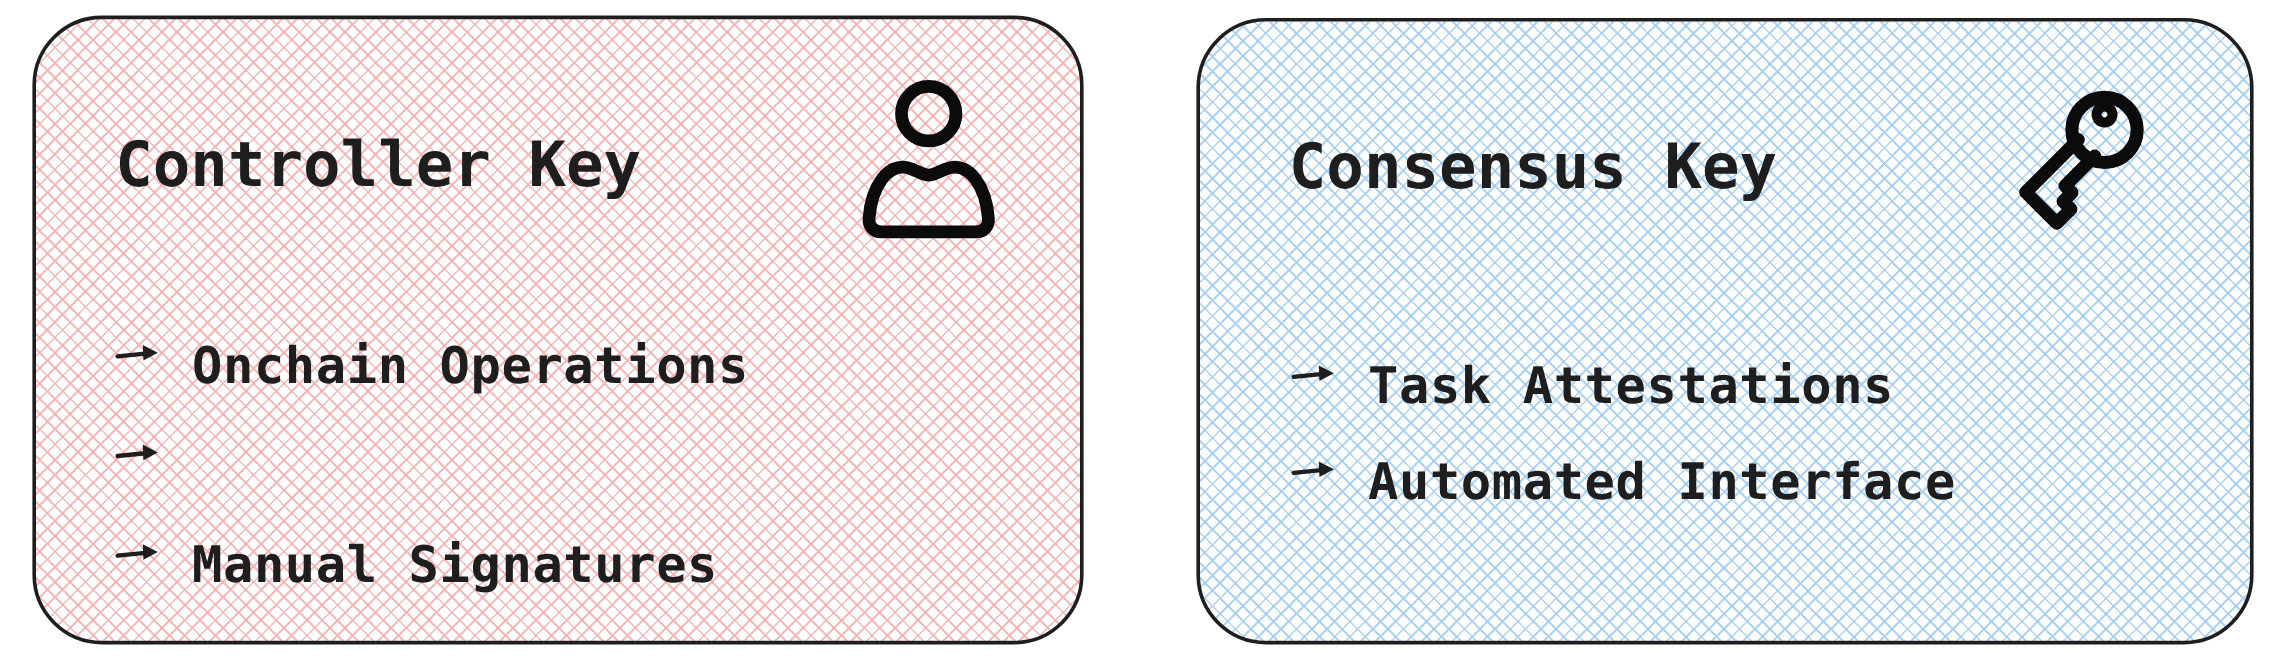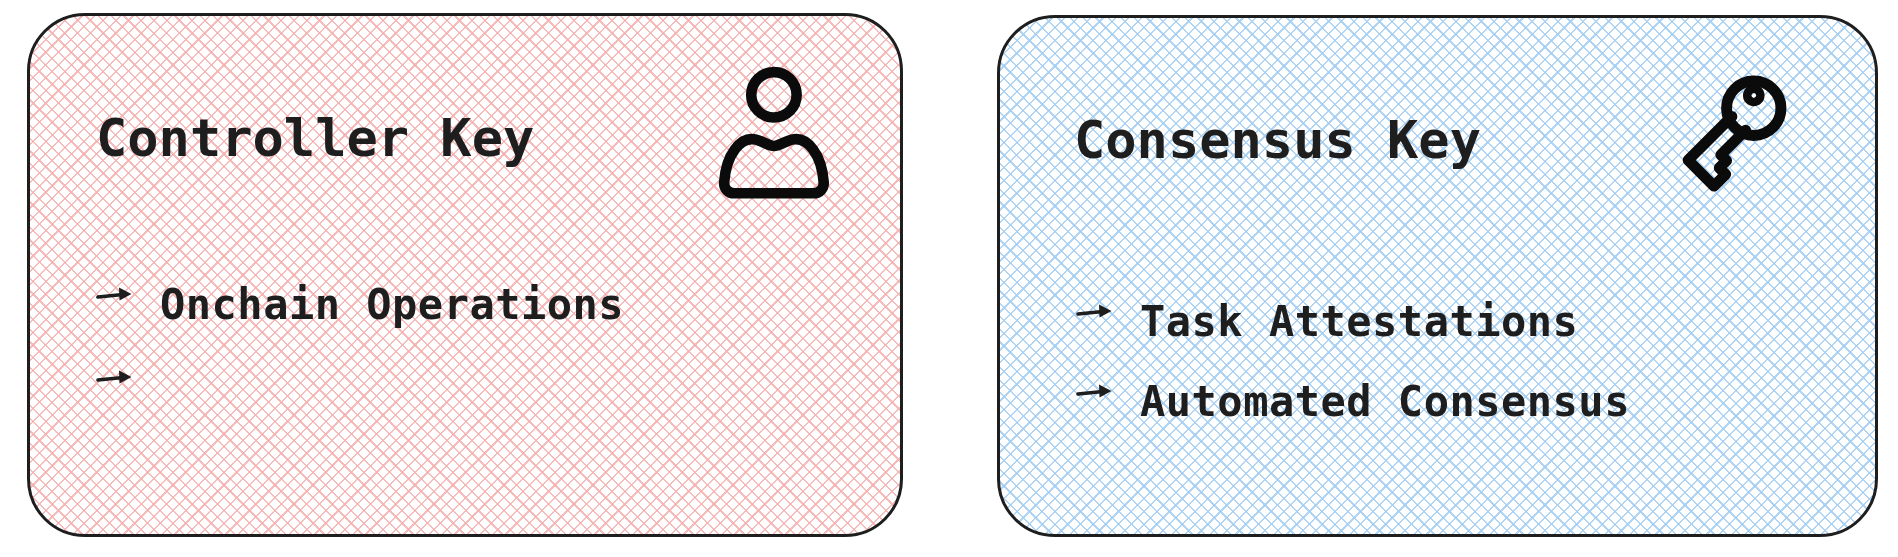--- a/index.html
+++ b/index.html
@@ -89,20 +89,27 @@
         <path d="M23 3.5 L35.5 10 L23.5 16.5 Z" fill="#1e1e1e"></path>
       </svg>
       <span class="bullet-label">Onchain Operations</span>
     </div>
     <div class="bullet-row">
       <svg class="arrow-icon" width="38" height="22" viewBox="0 0 38 22">
         <path d="M2 13 L27 10.5" stroke="#1e1e1e" stroke-width="3.6" stroke-linecap="round" fill="none"></path>
         <path d="M23 3.5 L35.5 10 L23.5 16.5 Z" fill="#1e1e1e"></path>
       </svg>
     </div>
+    <div class="bullet-row">
+      <svg class="arrow-icon" width="38" height="22" viewBox="0 0 38 22">
+        <path d="M2 13 L27 10.5" stroke="#1e1e1e" stroke-width="3.6" stroke-linecap="round" fill="none"></path>
+        <path d="M23 3.5 L35.5 10 L23.5 16.5 Z" fill="#1e1e1e"></path>
+      </svg>
+      <span class="bullet-label">Manual Signatures</span>
+    </div>
   </div>
 </div>
 
 <div class="card" id="card-consensus" style="background-image: repeating-linear-gradient(45deg, rgba(163, 205, 242, 0.85) 0px, rgba(163, 205, 242, 0.85) 1.6px, transparent 1.6px, transparent 9px), repeating-linear-gradient(135deg, rgba(163, 205, 242, 0.85) 0px, rgba(163, 205, 242, 0.85) 1.6px, transparent 1.6px, transparent 9px);">
 
   <div class="card-title">Consensus Key</div>
 
   <span class="corner-icon">
     <svg width="150" height="150" viewBox="0 0 24 24" fill="none" stroke="#0b0b0b" stroke-width="1.75" stroke-linecap="round" stroke-linejoin="round">
       <g transform="rotate(-45 12 12)">
@@ -119,16 +126,16 @@
         <path d="M2 13 L27 10.5" stroke="#1e1e1e" stroke-width="3.6" stroke-linecap="round" fill="none"></path>
         <path d="M23 3.5 L35.5 10 L23.5 16.5 Z" fill="#1e1e1e"></path>
       </svg>
       <span class="bullet-label">Task Attestations</span>
     </div>
     <div class="bullet-row">
       <svg class="arrow-icon" width="38" height="22" viewBox="0 0 38 22">
         <path d="M2 13 L27 10.5" stroke="#1e1e1e" stroke-width="3.6" stroke-linecap="round" fill="none"></path>
         <path d="M23 3.5 L35.5 10 L23.5 16.5 Z" fill="#1e1e1e"></path>
       </svg>
-      <span class="bullet-label">Automated Consensus</span>
+      <span class="bullet-label">Automated Interface</span>
     </div>
   </div>
 </div>
 
 </body></html>

